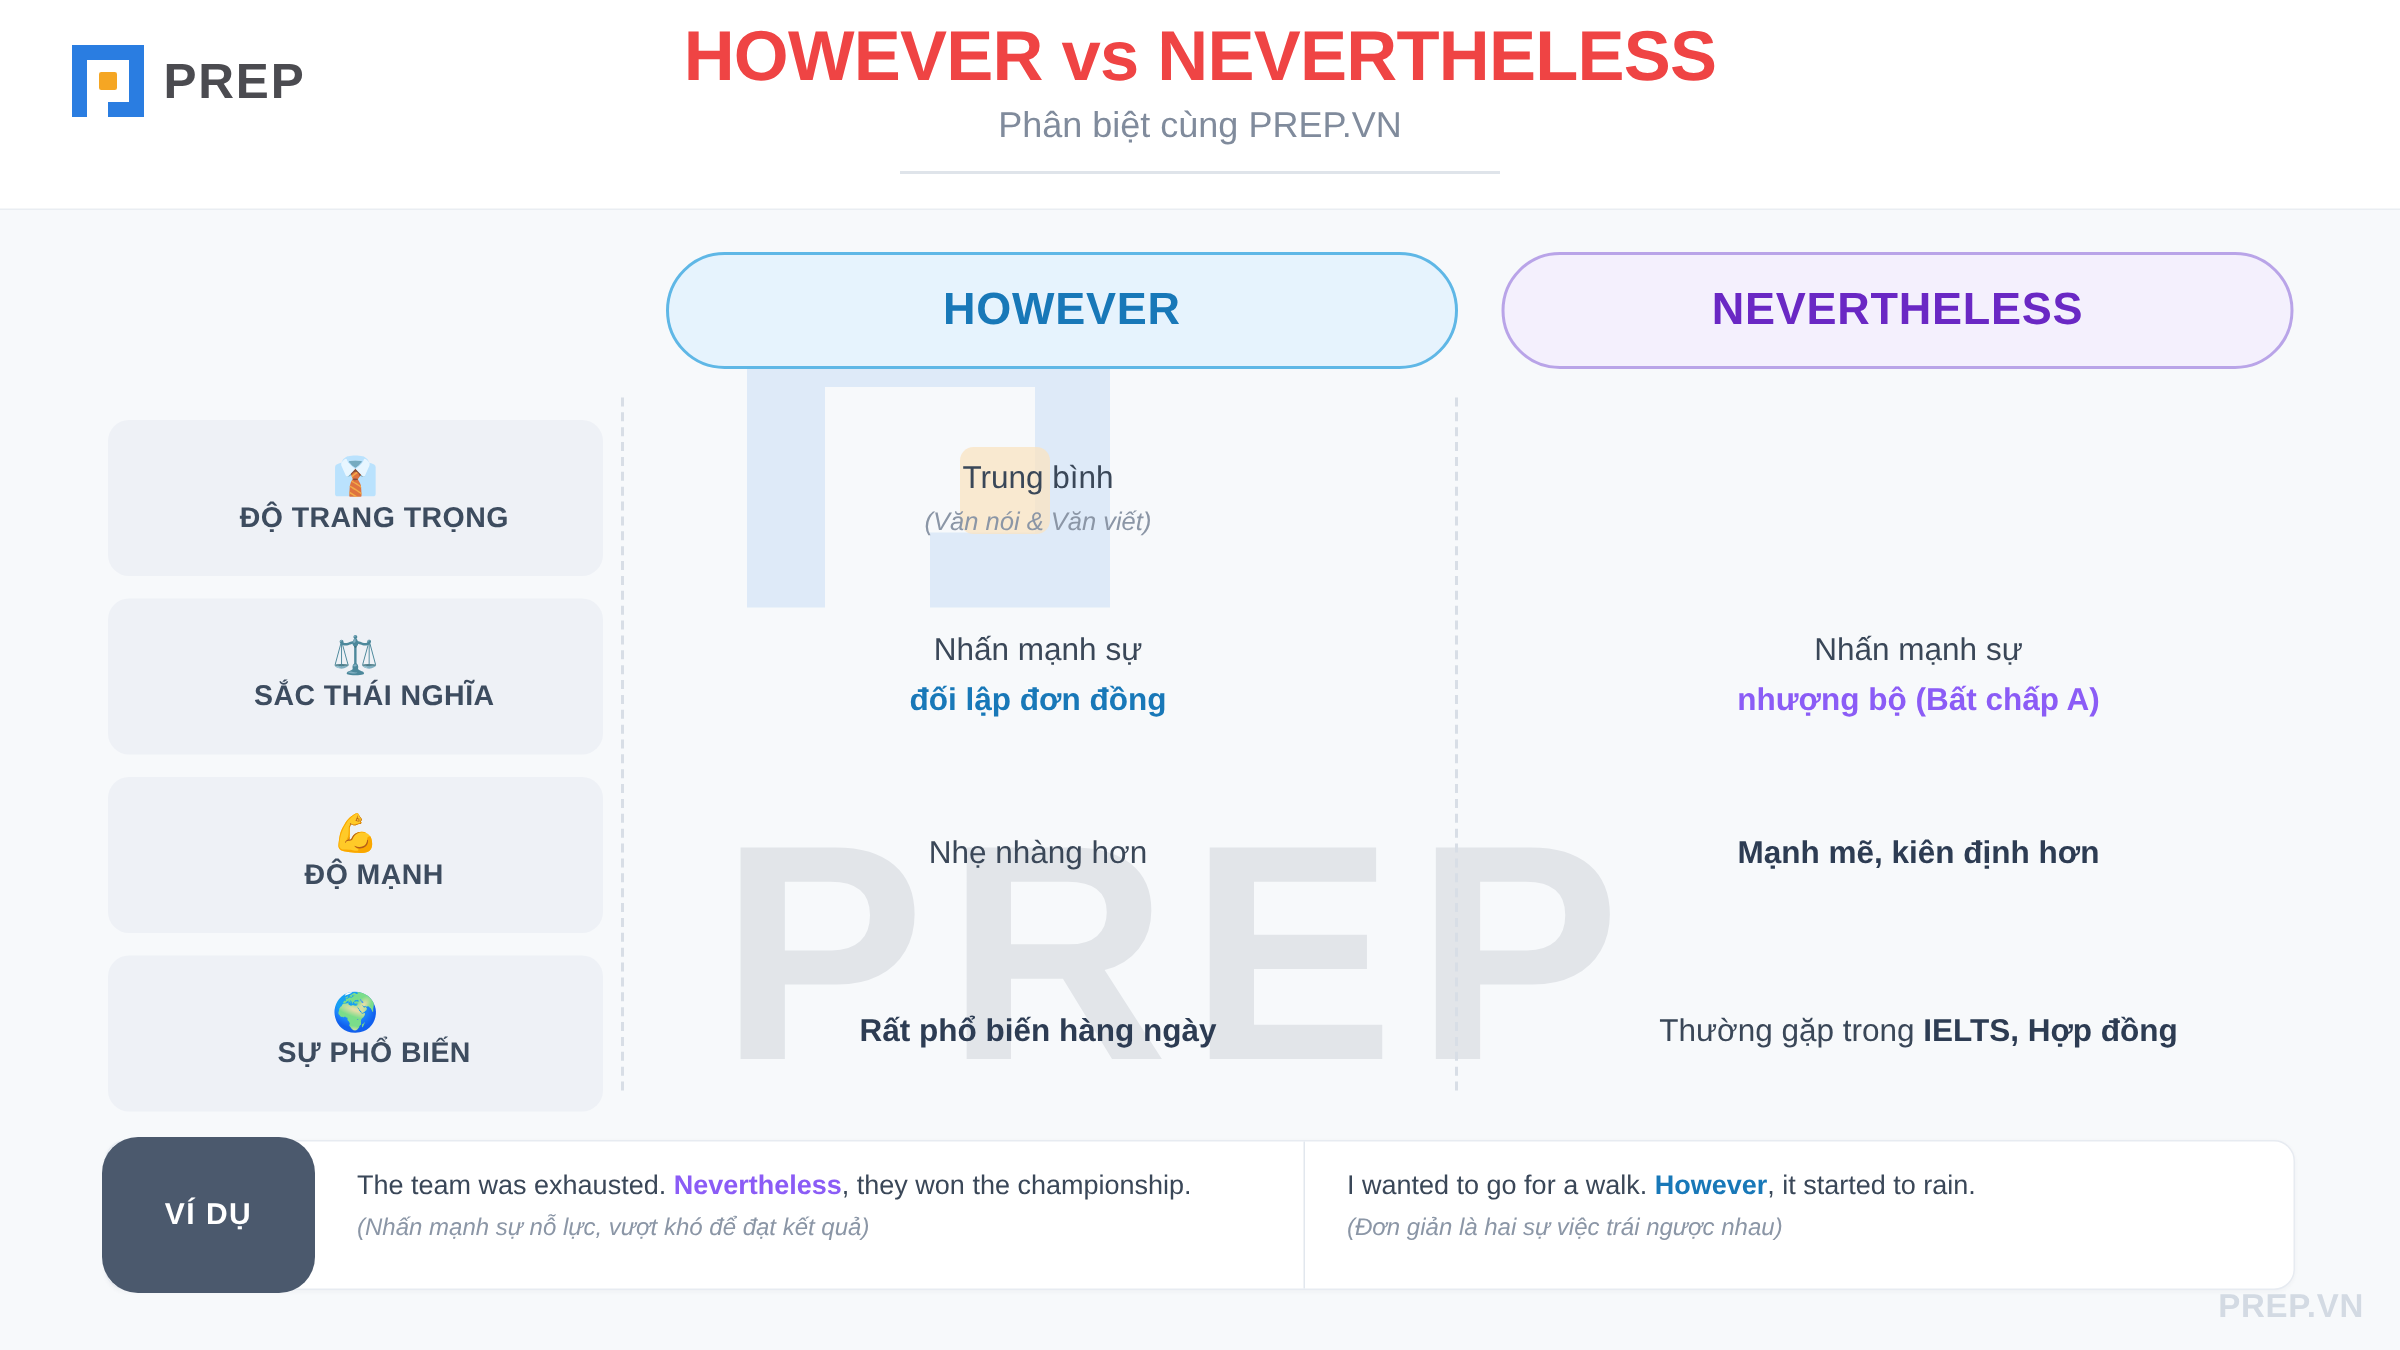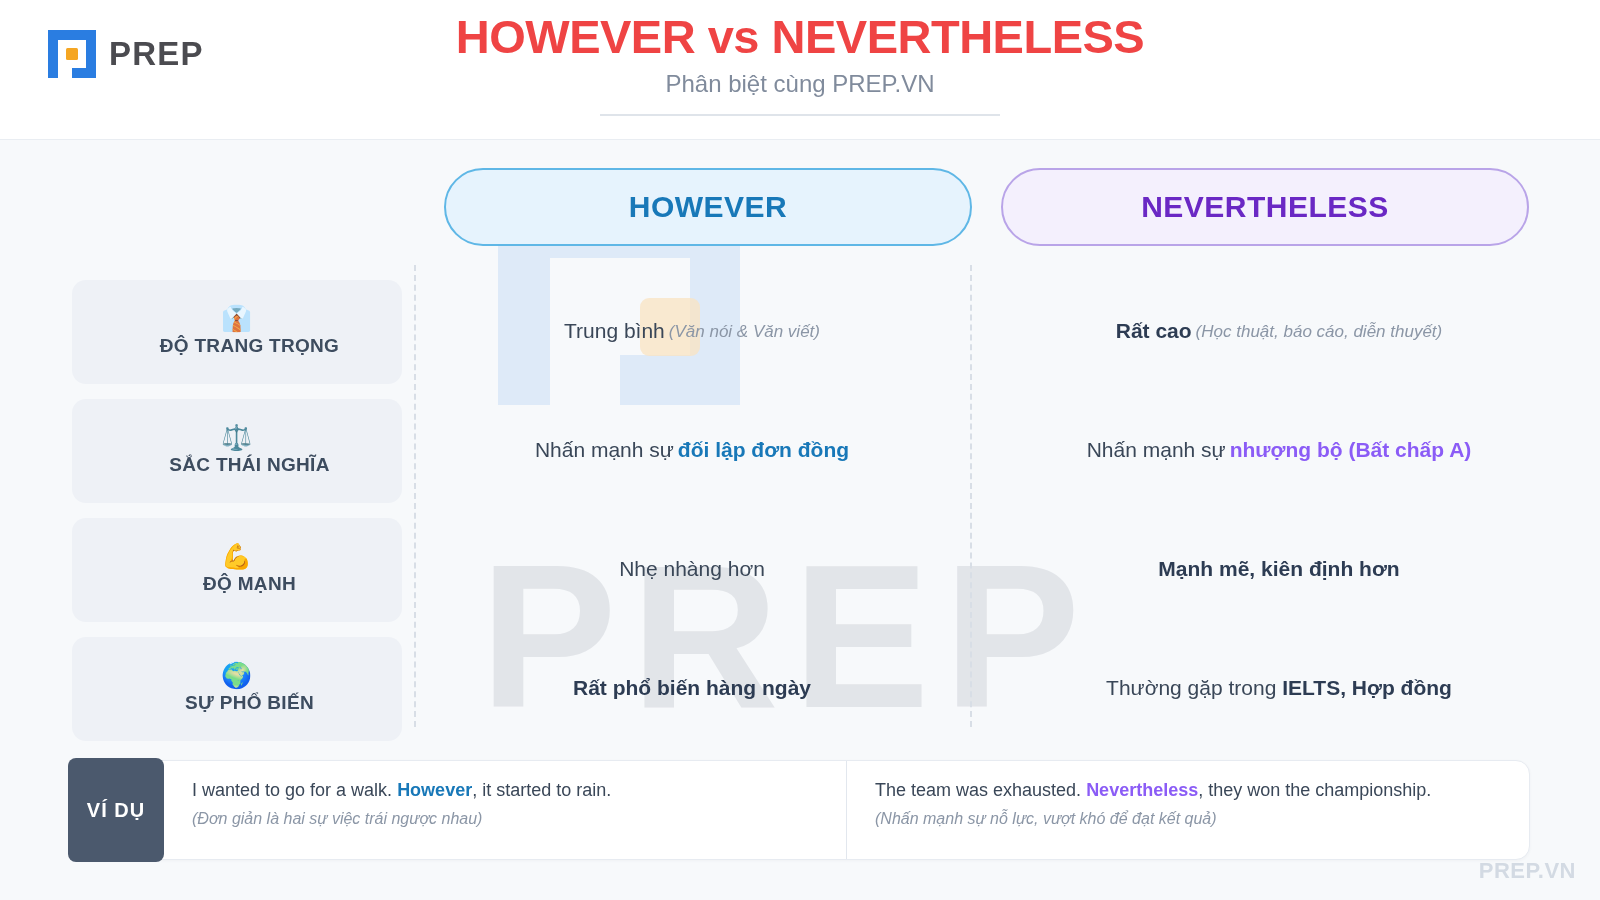--- a/index.html
+++ b/index.html
@@ -213,21 +213,21 @@
     color: #3d4c5f;
     text-align: center;
     margin-left: 25px;
   }
 
   .cell {
     width: 556px;
     text-align: center;
     padding: 0 24px;
     display: flex;
-    flex-direction: row;
+    flex-direction: column;
     align-items: center;
     justify-content: center;
     gap: 4px;
   }
 
   .cell-left { margin-left: 12px; }
   .cell-right { margin-left: 31px; }
 
   .cell-main {
     font-size: 21px;
@@ -256,24 +256,24 @@
     background: #ffffff;
     border: 1px solid #e7ebf1;
     border-radius: 14px;
     display: flex;
     align-items: stretch;
     z-index: 5;
     box-shadow: 0 1px 3px rgba(45,60,83,0.04);
   }
 
   .example-badge {
-    width: 96px;
+    width: 142px;
     margin: -3px 0 -3px -3px;
     background: #4b596d;
-    border-radius: 8px;
+    border-radius: 24px;
     display: flex;
     align-items: center;
     justify-content: center;
     color: #ffffff;
     font-size: 20px;
     font-weight: bold;
     letter-spacing: 1px;
     flex: 0 0 auto;
   }
 
@@ -344,24 +344,20 @@
 
     <div class="row">
       <div class="row-label">
         <span class="row-icon">👔</span>
         <span class="row-label-text">ĐỘ TRANG TRỌNG</span>
       </div>
       <div class="cell cell-left">
         <span class="cell-main">Trung bình</span>
         <span class="cell-sub">(Văn nói &amp; Văn viết)</span>
       </div>
-      <div class="cell cell-right">
-        <span class="cell-main bold">Rất cao</span>
-        <span class="cell-sub">(Học thuật, báo cáo, diễn thuyết)</span>
-      </div>
     </div>
 
     <div class="row">
       <div class="row-label">
         <span class="row-icon">⚖️</span>
         <span class="row-label-text">SẮC THÁI NGHĨA</span>
       </div>
       <div class="cell cell-left">
         <span class="cell-main">Nhấn mạnh sự</span>
         <span class="cell-main accent-blue">đối lập đơn đồng</span>
@@ -397,25 +393,25 @@
         <span class="cell-main"><span>Thường gặp trong </span><span class="strong-dark">IELTS, Hợp đồng</span></span>
       </div>
     </div>
 
   </div>
 
   <div class="example">
     <div class="example-badge">VÍ DỤ</div>
 
     <div class="example-cell">
+      <div class="example-sentence"><span>The team was exhausted. </span><span class="accent-purple">Nevertheless</span><span>, they won the championship.</span></div>
+      <div class="example-note">(Nhấn mạnh sự nỗ lực, vượt khó để đạt kết quả)</div>
+    </div>
+
+    <div class="example-cell">
       <div class="example-sentence"><span>I wanted to go for a walk. </span><span class="accent-blue">However</span><span>, it started to rain.</span></div>
       <div class="example-note">(Đơn giản là hai sự việc trái ngược nhau)</div>
     </div>
-
-    <div class="example-cell">
-      <div class="example-sentence"><span>The team was exhausted. </span><span class="accent-purple">Nevertheless</span><span>, they won the championship.</span></div>
-      <div class="example-note">(Nhấn mạnh sự nỗ lực, vượt khó để đạt kết quả)</div>
-    </div>
   </div>
 
   <div class="wm-corner">PREP.VN</div>
 
 </div>
 
 </body></html>

